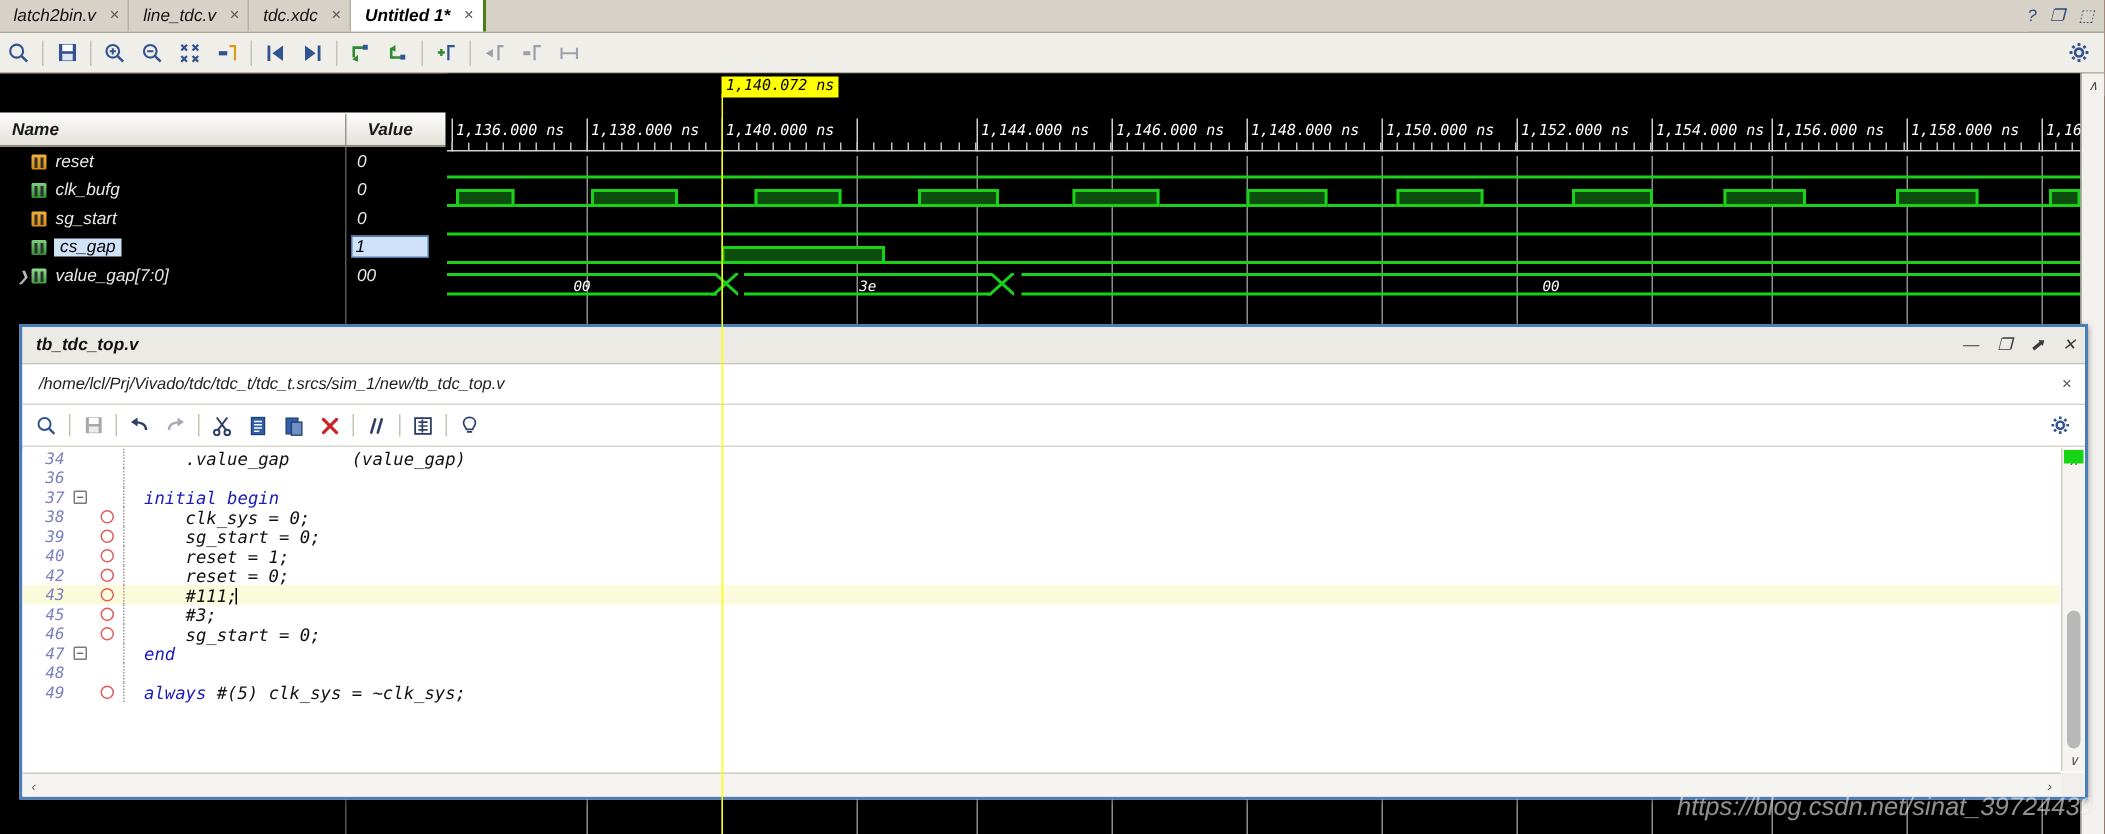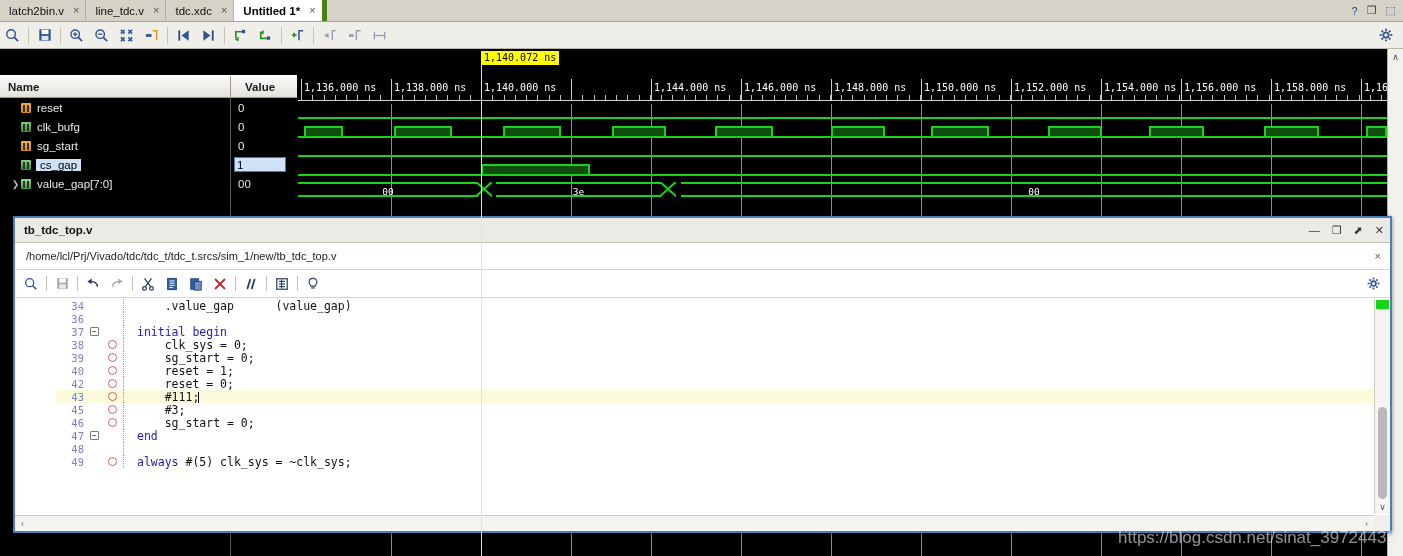--- a/index.html
+++ b/index.html
@@ -4,42 +4,42 @@
 <title>Vivado Simulation Waveform</title>
 <style>
   html,body{margin:0;padding:0;}
   body{
     width:1403px;height:556px;overflow:hidden;
     background:#000;
     font-family:"Liberation Sans", sans-serif;
     font-size:11px;
     -webkit-font-smoothing:none;
   }
-  #app{position:relative;width:1403px;height:556px;background:#c2410c;}
+  #app{position:relative;width:1403px;height:556px;background:#c2410c;font-style:italic;}
 
   
   .tabstrip{
     position:absolute;left:0;top:0;width:1403px;height:22px;
     background:#d6d2c8;
     border-bottom:1px solid #a9a396;
     box-sizing:border-box;
     display:flex;align-items:flex-end;
   }
   .tab{
     height:21px;display:flex;align-items:center;
     padding:0 6px 0 9px;
     font-size:11.5px;color:#111;
     background:#d6d2c8;
     border-right:1px solid #b5b0a4;
     box-sizing:border-box;
     white-space:nowrap;
   }
   .tab.active{
     background:#ffffff;color:#000;font-weight:bold;
-    border-right:5px solid #4d7c0f;
+    border-right:2px solid #4d7c0f;
   }
   .tab .x{
     margin-left:9px;color:#555;font-size:11px;font-weight:normal;
     line-height:1;
   }
   .tabspacer{flex:1;height:21px;background:#d6d2c8;}
   .winbtns{
     display:flex;align-items:center;height:21px;padding-right:7px;gap:9px;
     color:#2b4a7d;font-size:11px;
   }
@@ -219,21 +219,21 @@
   .ed-tools .tbtn{width:22px;height:22px;}
   .ed-tools .tsep{height:15px;}
 
   .ed-body{
     position:absolute;left:0;top:81px;right:0;bottom:0;
     background:#ffffff;overflow:hidden;
   }
   .code{
     position:absolute;left:0;top:0;right:17px;bottom:17px;
     overflow:hidden;background:#ffffff;
-    font-family:"DejaVu Sans Mono", monospace;font-size:11.5px;padding-left:41px;
+    font-family:"DejaVu Sans Mono", monospace;font-size:11.5px;
   }
   .cline{
     height:13px;display:flex;align-items:center;white-space:pre;
   }
   .cline.hl{background:#fbfbdc;}
   .gutnum{
     width:28px;text-align:right;color:#7a7fbf;font-size:10.5px;
     padding-right:4px;flex:none;
   }
   .gutfold{

